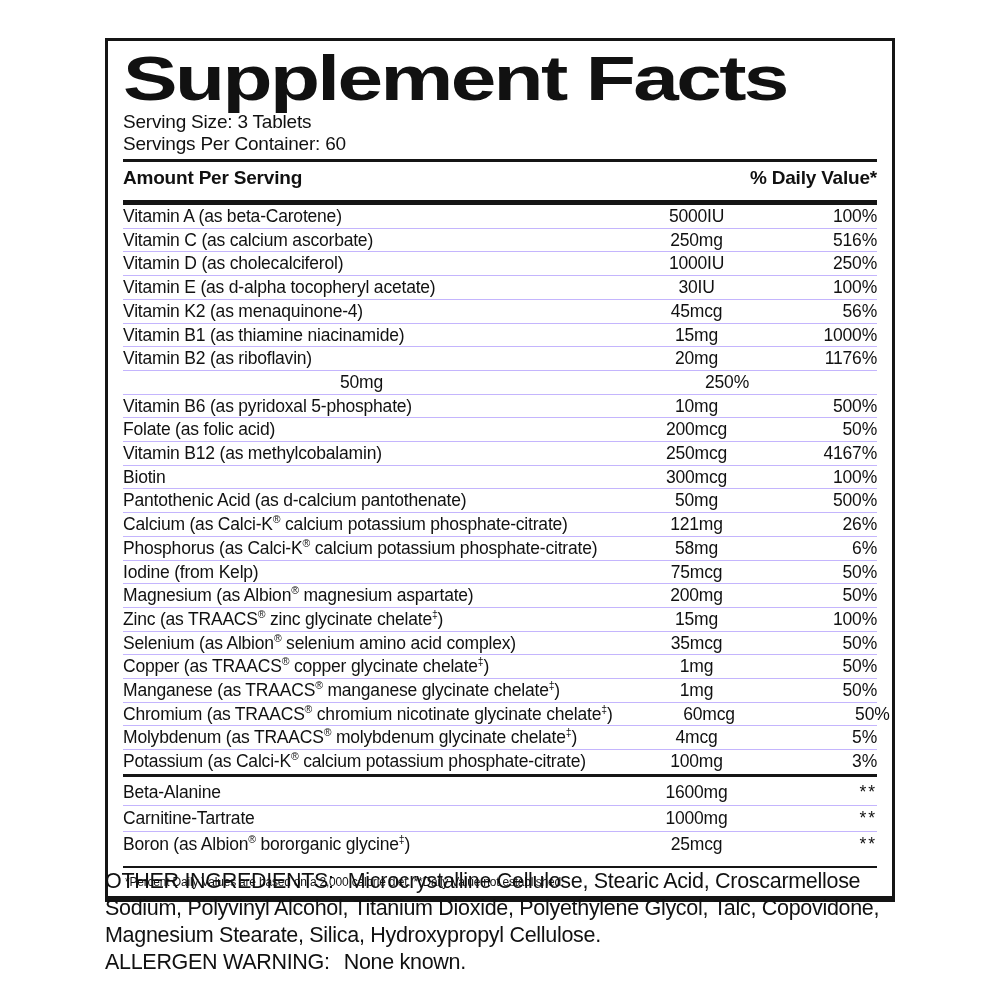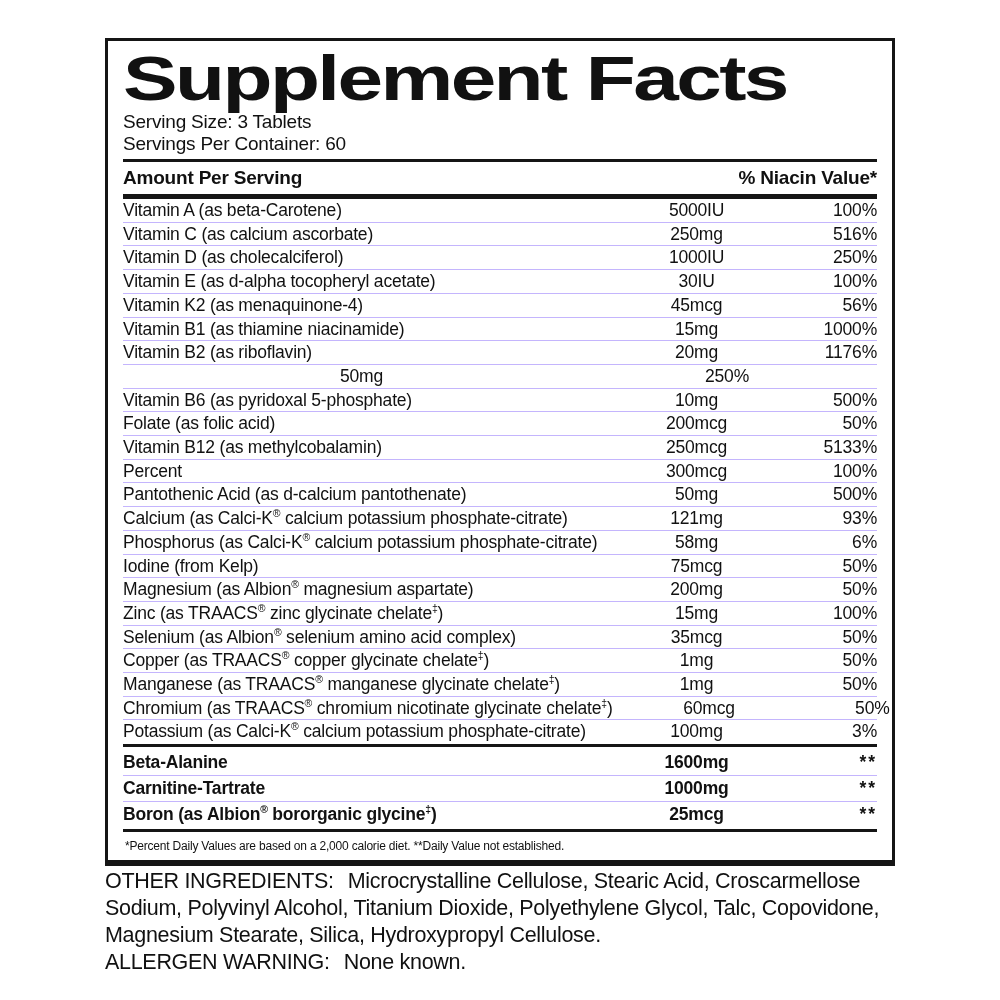--- a/index.html
+++ b/index.html
@@ -42,37 +42,37 @@
   .rule-md    { height: 3px;   margin-top: 5px; }
   .rule-thick { height: 5px; }
   .rule-sep   { height: 3px;   margin-top: 1px; }
   .rule-sm    { height: 2.5px; }
   .col-header {
     display: flex;
     justify-content: space-between;
     align-items: flex-end;
     font-weight: bold;
     font-size: 19px;
-    padding: 5px 0 5px 0;
+    padding: 5px 0 11px 0;
     letter-spacing: -0.2px;
   }
   .rows { width: 100%; }
   .row {
     display: grid;
     grid-template-columns: 1fr 105px 84px;
     line-height: 22.7px;
     font-size: 17.5px;
     letter-spacing: -0.2px;
     gap: 44px;
   }
   .row + .row { border-top: 1px solid #c4b5fd; }
   .row .name { text-align: left; white-space: nowrap; }
   .row .amt  { text-align: center; }
   .row .dv   { text-align: right; }
-  .extras { padding: 3px 0 2px 0; font-weight: bold; }
+  .extras { padding: 3px 0 9px 0; }
   .extras .row { line-height: 25px; }
   .extras .dv { letter-spacing: 2px; }
   sup { font-size: 60%; line-height: 0; vertical-align: super; }
   .footnote {
     font-size: 12px;
     padding: 7px 0 7px 2px;
     letter-spacing: -0.2px;
   }
   .below-block {
     position: absolute;
@@ -91,21 +91,21 @@
 <div class="panel">
   <h1 class="title">Supplement Facts</h1>
 
   <div class="serving-line">Serving Size: 3 Tablets</div>
   <div class="serving-line">Servings Per Container: 60</div>
 
   <div class="rule rule-md"></div>
 
   <div class="col-header">
     <span>Amount Per Serving</span>
-    <span>% Niacin Value*</span>
+    <span>% Daily Value*</span>
   </div>
 
   <div class="rule rule-thick"></div>
 
   <div class="rows">
 
       <div class="row">
         <span class="name">Vitamin A (as beta-Carotene)</span>
         <span class="amt">5000IU</span>
         <span class="dv">100%</span>
@@ -160,39 +160,39 @@
 
       <div class="row">
         <span class="name">Folate (as folic acid)</span>
         <span class="amt">200mcg</span>
         <span class="dv">50%</span>
       </div>
 
       <div class="row">
         <span class="name">Vitamin B12 (as methylcobalamin)</span>
         <span class="amt">250mcg</span>
-        <span class="dv">5133%</span>
-      </div>
-
-      <div class="row">
-        <span class="name">Percent</span>
+        <span class="dv">4167%</span>
+      </div>
+
+      <div class="row">
+        <span class="name">Biotin</span>
         <span class="amt">300mcg</span>
         <span class="dv">100%</span>
       </div>
 
       <div class="row">
         <span class="name">Pantothenic Acid (as d-calcium pantothenate)</span>
         <span class="amt">50mg</span>
         <span class="dv">500%</span>
       </div>
 
       <div class="row">
         <span class="name">Calcium (as Calci-K<sup>®</sup> calcium potassium phosphate-citrate)</span>
         <span class="amt">121mg</span>
-        <span class="dv">93%</span>
+        <span class="dv">26%</span>
       </div>
 
       <div class="row">
         <span class="name">Phosphorus (as Calci-K<sup>®</sup> calcium potassium phosphate-citrate)</span>
         <span class="amt">58mg</span>
         <span class="dv">6%</span>
       </div>
 
       <div class="row">
         <span class="name">Iodine (from Kelp)</span>
@@ -229,20 +229,25 @@
         <span class="amt">1mg</span>
         <span class="dv">50%</span>
       </div>
 
       <div class="row">
         <span class="name">Chromium (as TRAACS<sup>®</sup> chromium nicotinate glycinate chelate<sup>‡</sup>)</span>
         <span class="amt">60mcg</span>
         <span class="dv">50%</span>
       </div>
 
+      <div class="row">
+        <span class="name">Molybdenum (as TRAACS<sup>®</sup> molybdenum glycinate chelate<sup>‡</sup>)</span>
+        <span class="amt">4mcg</span>
+        <span class="dv">5%</span>
+      </div>
 
       <div class="row">
         <span class="name">Potassium (as Calci-K<sup>®</sup> calcium potassium phosphate-citrate)</span>
         <span class="amt">100mg</span>
         <span class="dv">3%</span>
       </div>
     </div>
 
   <div class="rule rule-sep"></div>
 

